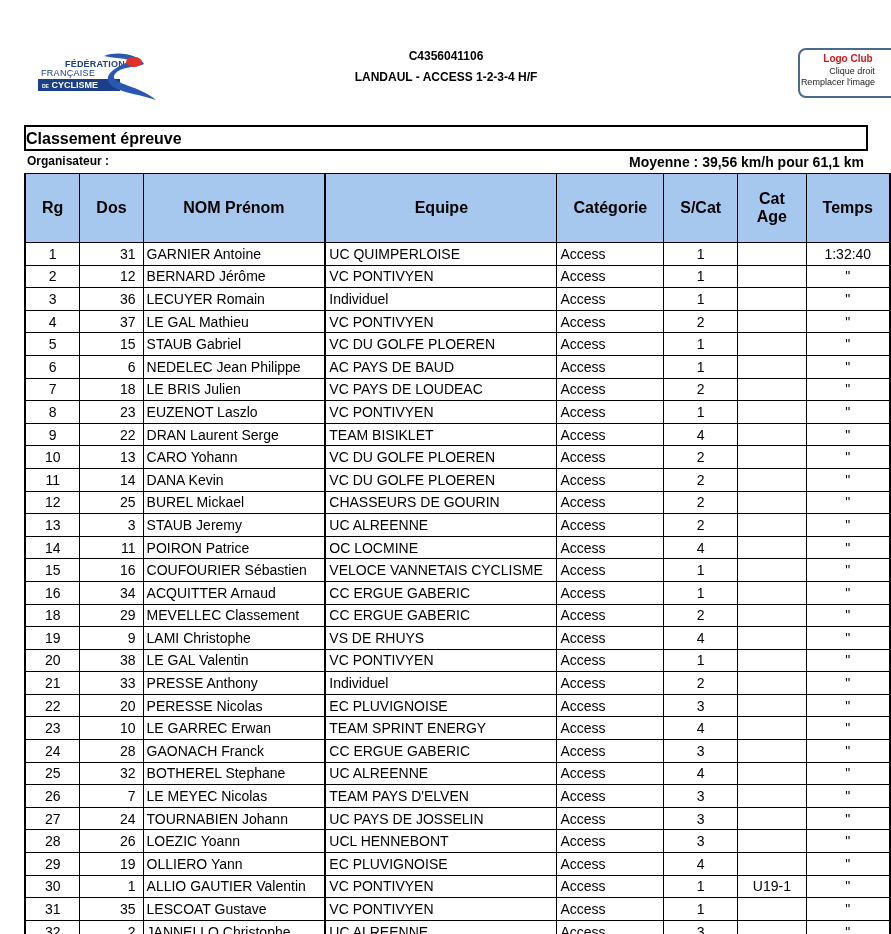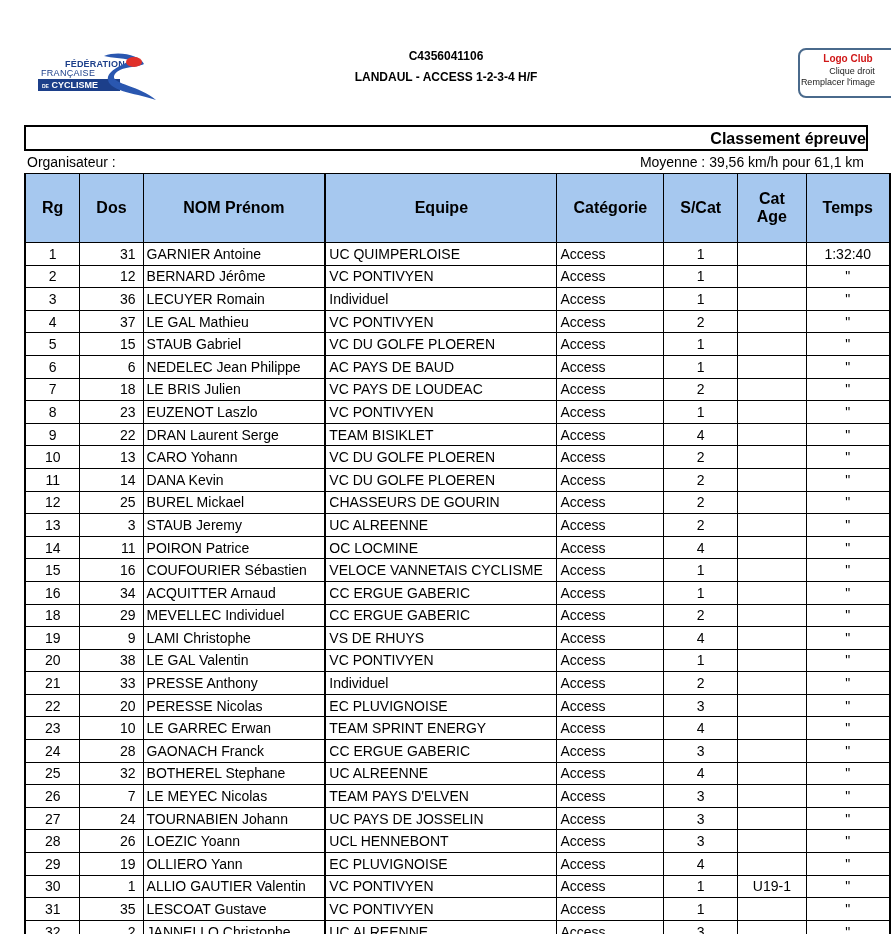--- a/index.html
+++ b/index.html
@@ -7,23 +7,23 @@
   .logo { position:absolute; left:38px; top:50px; width:122px; height:54px; }
   .logo .t1 { position:absolute; left:3px; top:9px; font-weight:bold; font-size:9px; color:#1c3f8a; letter-spacing:0.2px;margin-left:24px; }
   .logo .t2 { position:absolute; left:3px; top:18px; font-size:9px; color:#1c3f8a; letter-spacing:0.3px; }
   .logo .band { position:absolute; left:0; top:29px; width:82px; height:12px; background:#1c3f8a; color:#fff; font-weight:bold; font-size:9px; line-height:12px; padding-left:4px; box-sizing:border-box; }
   .logo svg { position:absolute; left:62px; top:0; }
   .title-block { position:absolute; left:300px; top:46px; width:292px; text-align:center; font-weight:bold; font-size:12px; line-height:21px; }
   .club-logo { position:absolute; left:798px; top:48px; width:100px; height:50px; border:2px solid #4a6a8c; border-radius:8px; box-sizing:border-box; font-size:9px; text-align:center; overflow:hidden; }
   .club-logo .c1 { color:#d01818; font-weight:bold; font-size:10px; margin-top:3px; white-space:nowrap; }
   .club-logo .c2 { color:#222; white-space:nowrap; margin-top:2px; padding-left:8px; }
   .club-logo .c3 { color:#222; white-space:nowrap; margin-top:1px; margin-left:-20px; }
-  .band-title { position:absolute; left:24px; top:125px; width:844px; height:26px; border:2px solid #000; box-sizing:border-box; text-align:right; font-weight:bold; font-size:16px; line-height:23px; }
-  .org { position:absolute; left:27px; top:154px; font-weight:normal; font-size:14px; }
-  .moy { position:absolute; right:27px; top:154px; font-weight:normal; font-size:14px; }
+  .band-title { position:absolute; left:24px; top:125px; width:844px; height:26px; border:2px solid #000; box-sizing:border-box; text-align:left; font-weight:bold; font-size:16px; line-height:23px; }
+  .org { position:absolute; left:27px; top:154px; font-weight:bold; font-size:12px; }
+  .moy { position:absolute; right:27px; top:154px; font-weight:bold; font-size:14px; }
   table { position:absolute; left:24px; top:173px; border-collapse:collapse; font-size:14px; }
   th { background:#a6c8ef; font-weight:bold; font-size:16px; height:24px; border:1.5px solid #000; padding:16px; text-align:center; }
   td { height:21.6px; border:1px solid #000; padding:0 3px; white-space:nowrap; }
   td.c { text-align:center; }
   td.r { text-align:right; padding-right:7px; }
   td.l { text-align:left; }
   td.tm { text-align:center;margin-left:23px; }
   tr td:first-child, tr th:first-child { border-left:2px solid #000; }
   tr td:last-child, tr th:last-child { border-right:2.5px solid #000; }
   tbody tr:last-child td { border-bottom:2.5px solid #000; }
@@ -237,21 +237,21 @@
         <td class="l">ACQUITTER Arnaud</td>
         <td class="l sep2">CC ERGUE GABERIC</td>
         <td class="l">Access</td>
         <td class="c">1</td>
         <td class="c"></td>
         <td class="tm">"</td>
       </tr>
       <tr>
         <td class="c">18</td>
         <td class="r">29</td>
-        <td class="l">MEVELLEC Individuel</td>
+        <td class="l">MEVELLEC Classement</td>
         <td class="l sep2">CC ERGUE GABERIC</td>
         <td class="l">Access</td>
         <td class="c">2</td>
         <td class="c"></td>
         <td class="tm">"</td>
       </tr>
       <tr>
         <td class="c">19</td>
         <td class="r">9</td>
         <td class="l">LAMI Christophe</td>

